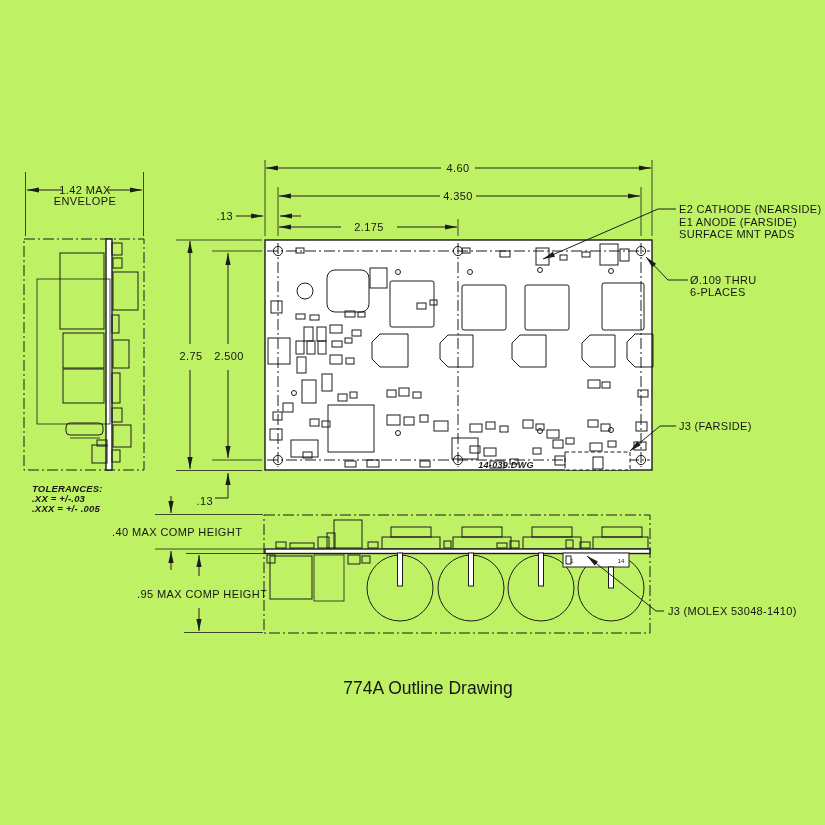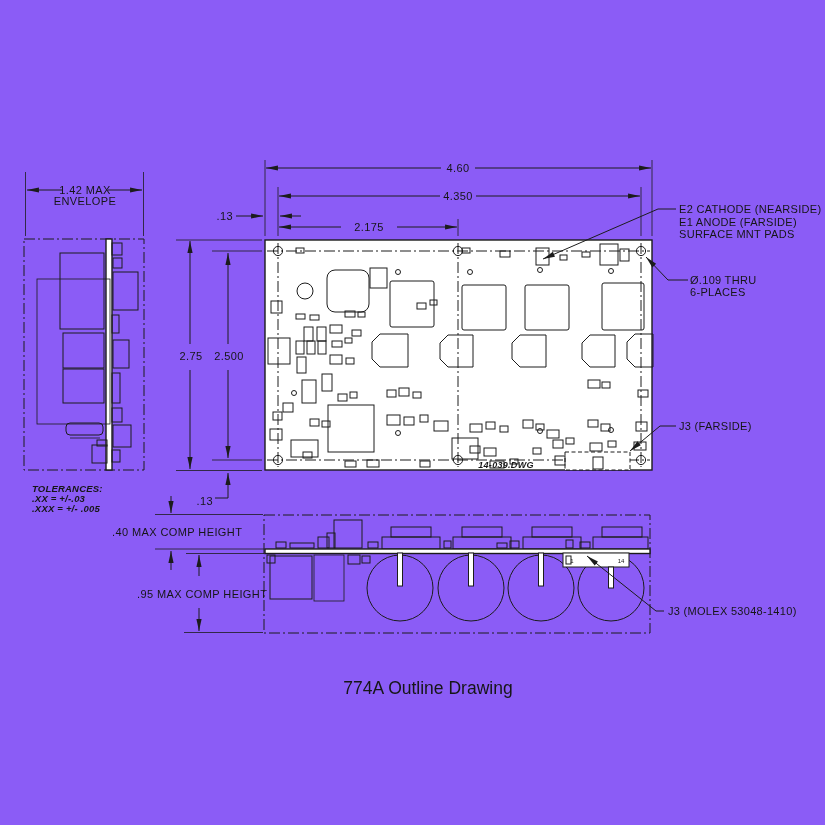--- a/index.html
+++ b/index.html
@@ -1,16 +1,16 @@
 <!DOCTYPE html>
 <html><head>
 <meta charset="utf-8">
 <style>
   html,body{margin:0;padding:0;background:#fff;}
-  #canvas{position:relative;width:825px;height:825px;background:#8b5cf6;overflow:hidden;}
+  #canvas{position:relative;width:825px;height:825px;background:#bef264;overflow:hidden;}
   svg{display:block;}
   .ln{stroke:#1c1c1c;fill:none;stroke-width:1;}
   .thk{stroke-width:1.4;}
   .thin{stroke-width:0.8;}
   .cl{stroke-dasharray:11 3 2 3;}
   .dash{stroke-dasharray:4 2.5;}
   .wf{fill:#ffffff;}
   text{font-family:"Liberation Sans",sans-serif;fill:#161616;stroke:none;}
   .dim{font-size:11px;letter-spacing:.4px;}
   .note{font-size:11px;letter-spacing:.3px;}

